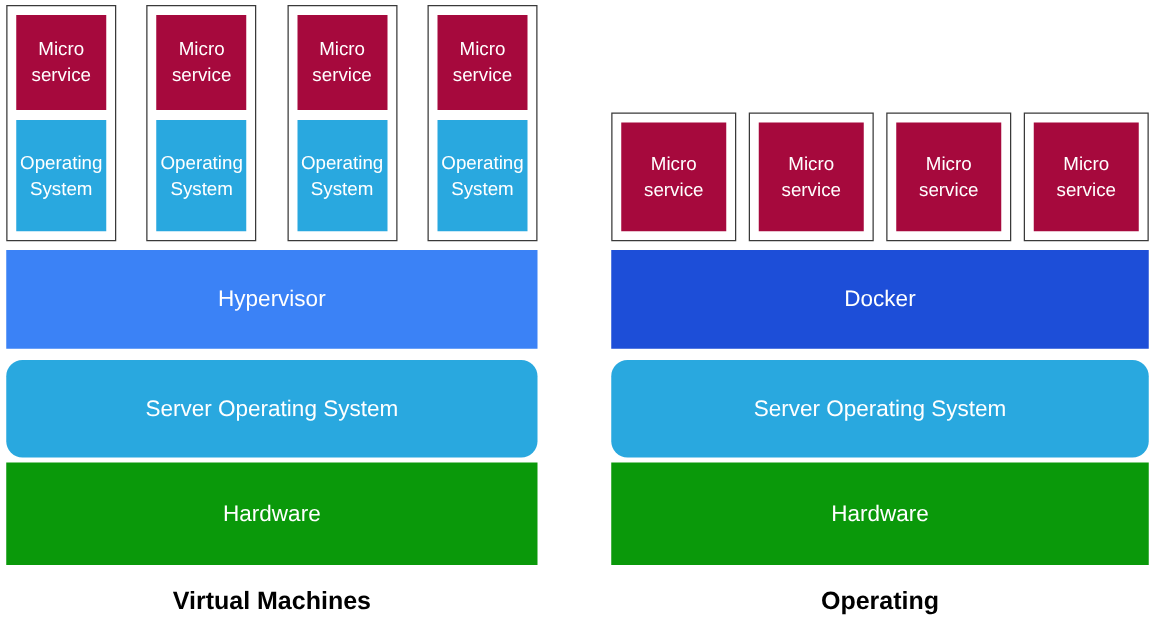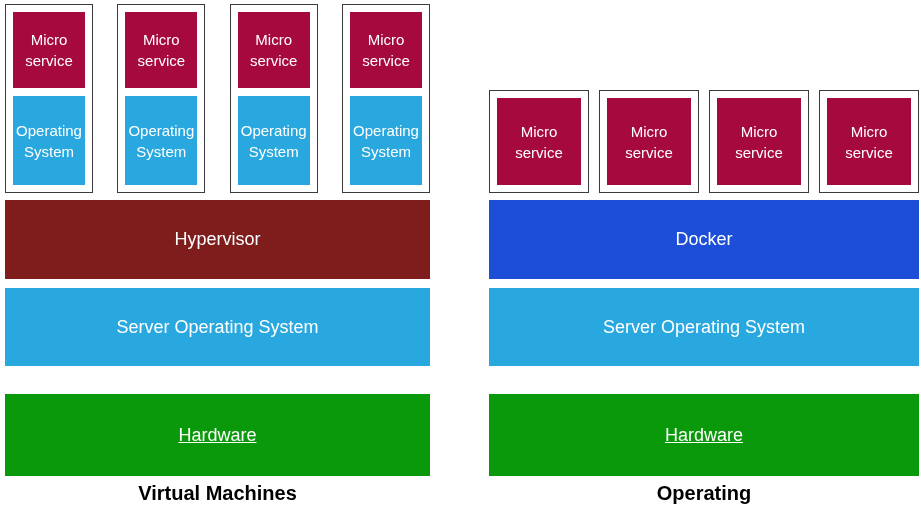--- a/index.html
+++ b/index.html
@@ -79,25 +79,25 @@
   
   .layer {
     color: #ffffff;
     font-size: 18px;
     display: flex;
     align-items: center;
     justify-content: center;
     text-align: center;
   }
   .layer.l1 { height: 79px; margin-top: 7px; }
-  .layer.l2 { height: 78px; margin-top: 9px; }
-  .layer.l3 { height: 82px; margin-top: 28px; text-decoration: underline; }
+  .layer.l2 { height: 78px; margin-top: 9px; border-radius: 13px; }
+  .layer.l3 { height: 82px; margin-top: 4px; }
 
   .caption {
-    margin-top: 6px;
+    margin-top: 18px;
     text-align: center;
     font-size: 20px;
     font-weight: bold;
     color: #000000;
   }
 </style>
 </head>
 <body>
 
 <div class="diagram">
@@ -115,21 +115,21 @@
       <div class="vm-stack">
         <div class="micro-box" style="background-color: rgb(166, 9, 61);">Micro service</div>
         <div class="os-box" style="background-color: rgb(41, 168, 223);">Operating System</div>
       </div>
       <div class="vm-stack">
         <div class="micro-box" style="background-color: rgb(166, 9, 61);">Micro service</div>
         <div class="os-box" style="background-color: rgb(41, 168, 223);">Operating System</div>
       </div>
     </div>
 
-    <div class="layer l1" style="background-color: #7f1d1d; text-align: right;">Hypervisor</div>
+    <div class="layer l1" style="background-color: #3b82f6; text-align: right;">Hypervisor</div>
     <div class="layer l2" style="background-color: rgb(41, 168, 223);">Server Operating System</div>
     <div class="layer l3" style="background-color: rgb(10, 153, 10);">Hardware</div>
 
     <div class="caption">Virtual Machines</div>
   </section>
 
   <section class="panel right">
     <div class="box-row">
       <div class="container-frame">
         <div class="micro-box" style="background-color: rgb(166, 9, 61);">Micro service</div>

